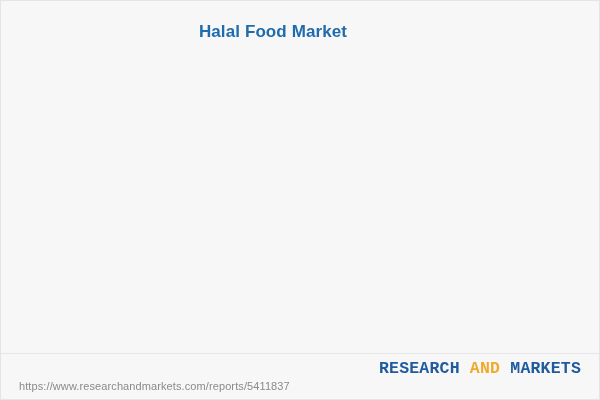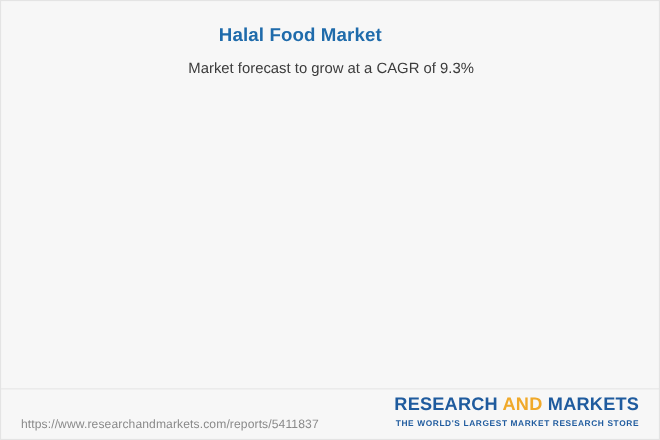--- a/index.html
+++ b/index.html
@@ -84,38 +84,38 @@
     right: 18px;
     top: 358px;
     text-align: right;
   }
   .logo-main {
     font-size: 16.5px;
     font-weight: bold;
     letter-spacing: 0.2px;
     color: #1f5b9e;
     white-space: nowrap;
+    font-family: Liberation Mono, monospace;
   }
   .logo-and { color: #f0a92a; }
   .logo-tag {
     margin-top: 2px;
     font-size: 7.6px;
     font-weight: bold;
     letter-spacing: 0.55px;
     color: #1f5b9e;
     white-space: nowrap;
   }
 </style>
 </head>
 <body>
 
 <div id="infographic">
 
   <div class="chart-title">Halal Food Market</div>
-  <div class="chart-subtitle">Market forecast to grow at a CAGR of 9.3%</div>
 
   <div class="plot">
 
     <div class="bar-group">
       
 
       
 
       
     </div>
@@ -129,16 +129,15 @@
     </div>
 
   </div>
 
   <div class="footer-rule"></div>
 
   <div class="footer-url">https://www.researchandmarkets.com/reports/5411837</div>
 
   <div class="logo">
     <div class="logo-main"><span>RESEARCH</span><span> </span><span class="logo-and">AND</span><span> </span><span>MARKETS</span></div>
-    <div class="logo-tag">THE WORLD'S LARGEST MARKET RESEARCH STORE</div>
   </div>
 
 </div>
 
 </body></html>

